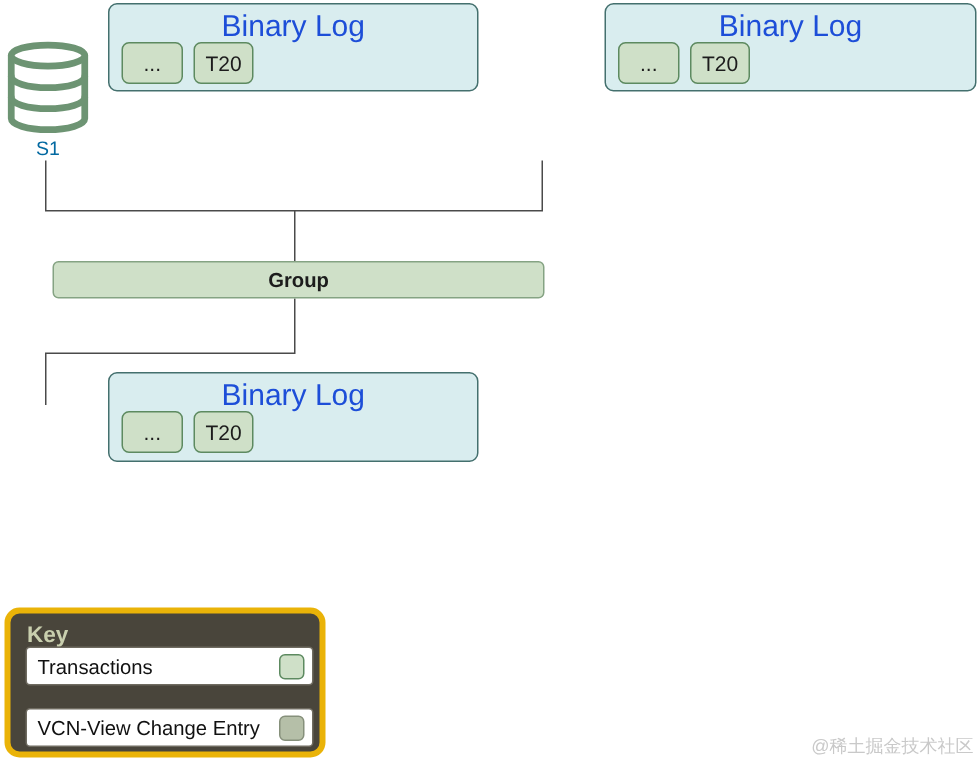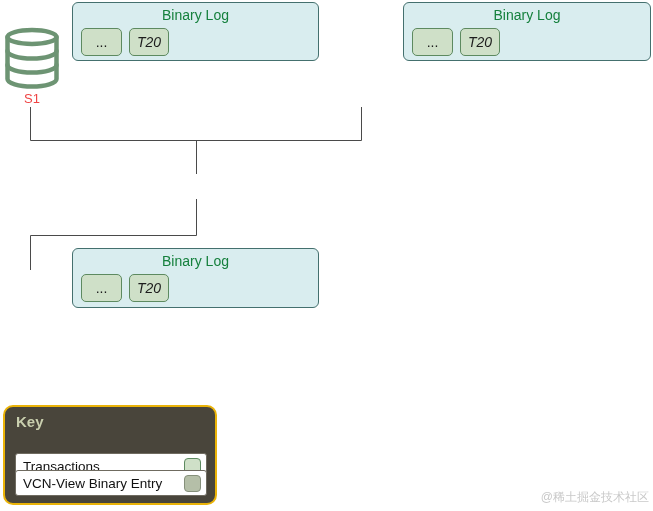--- a/index.html
+++ b/index.html
@@ -32,22 +32,22 @@
     border: 1px solid var(--binlog-border);
     border-radius: 6px;
     box-sizing: border-box;
   }
   #binlog-1 { left: 72px;  top: 2px;   width: 247px; height: 59px; }
   #binlog-2 { left: 403px; top: 2px;   width: 248px; height: 59px; }
   #binlog-3 { left: 72px;  top: 248px; width: 247px; height: 60px; }
   .binlog-title {
     text-align: center;
     padding-top: 4px;
-    font-size: 14px;
-    color: #15803d;
+    font-size: 20px;
+    color: #1d4ed8;
   }
   .entries {
     position: absolute;
     left: 8px;
     top: 25px;
     display: flex;
     gap: 7px;
   }
   .entry {
     box-sizing: border-box;
@@ -55,40 +55,40 @@
     background: var(--entry-fill);
     border: 1px solid var(--entry-border);
     border-radius: 5px;
     display: flex;
     align-items: center;
     justify-content: center;
     font-size: 14px;
     color: #1c1c1c;
   }
   .entry.ellipsis { width: 41px; }
-  .entry.t20      { width: 40px; font-style: italic; }
+  .entry.t20      { width: 40px; }
 
   
   .server {
     position: absolute;
     width: 58px;
     text-align: center;
   }
   #server-1 { left: 3px;   top: 27px; }
   #server-2 { left: 332px; top: 27px; }
   #server-3 { left: 3px;   top: 272px; }
   .server svg { display: block; }
   .server-label {
     position: absolute;
     left: 0;
     top: 64px;
     width: 58px;
     text-align: center;
     font-size: 13px;
-    color: #ef4444;
+    color: #0369a1;
   }
 
   
   #group-box {
     position: absolute;
     left: 35px;
     top: 174px;
     width: 328px;
     height: 25px;
     box-sizing: border-box;
@@ -105,21 +105,21 @@
 
   
   #key-box {
     position: absolute;
     left: 3px;
     top: 405px;
     width: 214px;
     height: 100px;
     box-sizing: border-box;
     background: var(--key-bg);
-    border: 2px solid #eab308;
+    border: 4px solid #eab308;
     border-radius: 10px;
   }
   #key-title {
     position: absolute;
     left: 11px;
     top: 6px;
     font-size: 15px;
     font-weight: bold;
     color: var(--key-title-color);
   }
@@ -130,21 +130,21 @@
     height: 26px;
     box-sizing: border-box;
     background: #ffffff;
     border: 1px solid #6f6b60;
     border-radius: 3px;
     display: flex;
     align-items: center;
     justify-content: space-between;
     padding: 0 5px 0 7px;
   }
-  #key-row-1 { top: 46px; gap: 24px; }
+  #key-row-1 { top: 22px; gap: 24px; }
   #key-row-2 { top: 63px; }
   .key-row-label {
     font-size: 13.5px;
     color: #111111;
     white-space: nowrap;
   }
   .key-swatch {
     width: 17px;
     height: 17px;
     box-sizing: border-box;
@@ -213,28 +213,29 @@
         <ellipse cx="29" cy="10" rx="24.5" ry="7" fill="#ffffff"></ellipse>
         <path d="M4.5 24 A24.5 7.5 0 0 0 53.5 24"></path>
         <path d="M4.5 38 A24.5 7.5 0 0 0 53.5 38"></path>
       </g>
     </svg>
     <div class="server-label">S1</div>
   </div>
 
 
 
+  <div id="group-box">Group</div>
 
   <div id="key-box">
     <div id="key-title">Key</div>
     <div class="key-row" id="key-row-1">
       <span class="key-row-label">Transactions</span>
       <span class="key-swatch" id="key-swatch-1"></span>
     </div>
     <div class="key-row" id="key-row-2">
-      <span class="key-row-label">VCN-View Binary Entry</span>
+      <span class="key-row-label">VCN-View Change Entry</span>
       <span class="key-swatch" id="key-swatch-2"></span>
     </div>
   </div>
 
   <div id="watermark">@稀土掘金技术社区</div>
 
 </div>
 
 </body></html>

